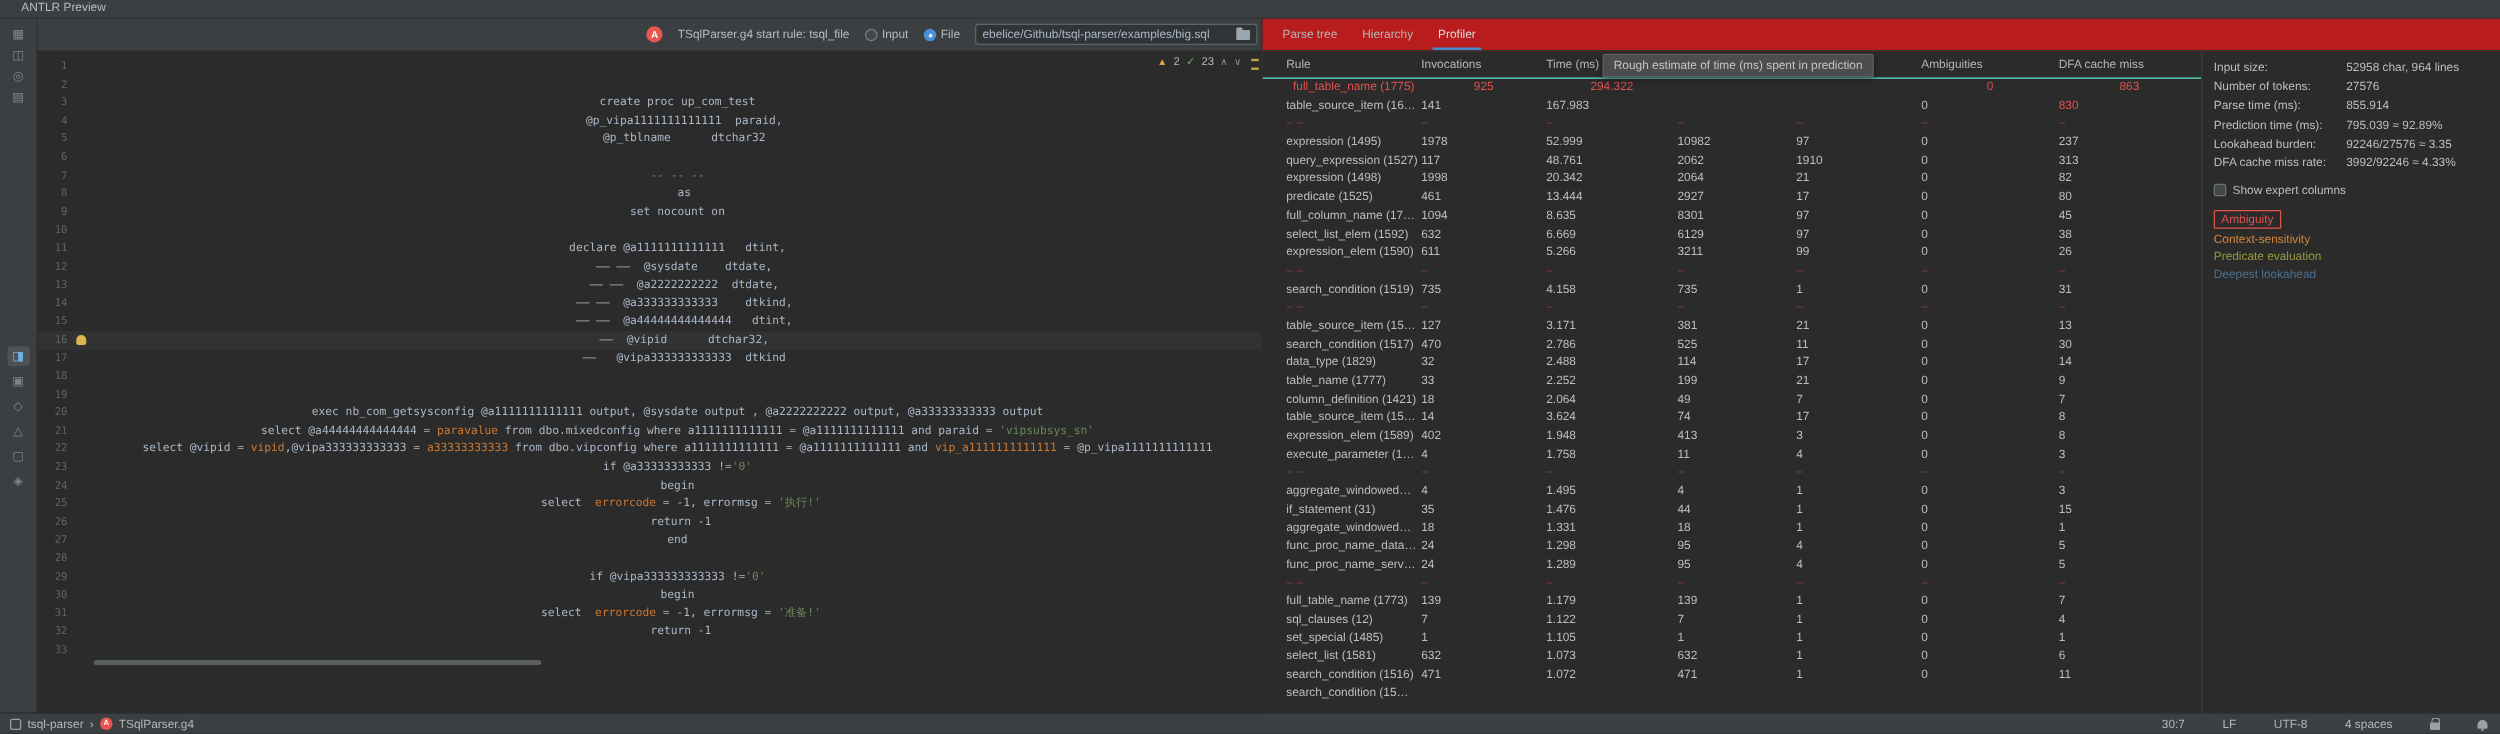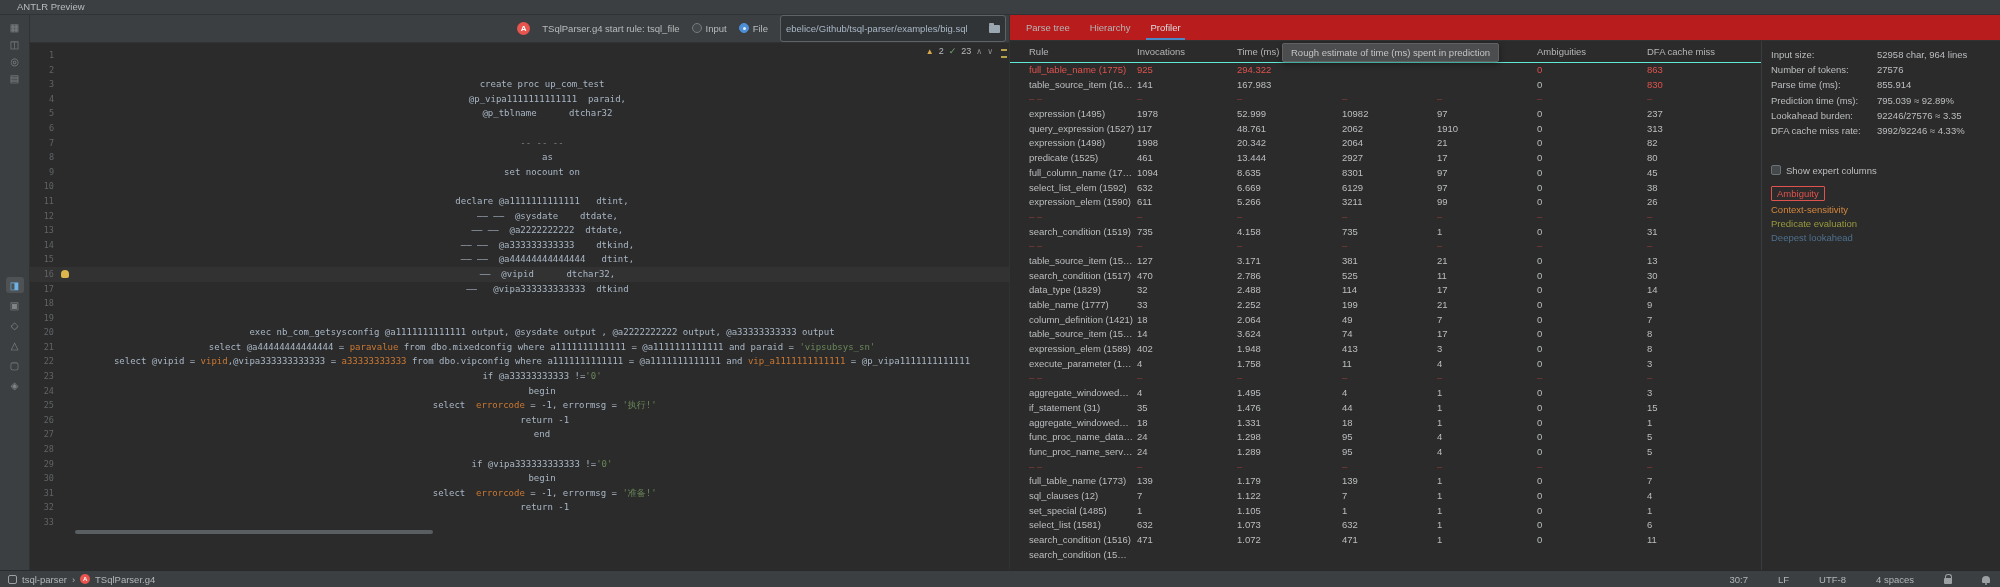--- a/index.html
+++ b/index.html
@@ -26,26 +26,26 @@
   
   .editor-pane { flex:0 0 980px; display:flex; flex-direction:column;
                  border-right:1px solid #303234; min-width:0; }
   .ed-toolbar { flex:0 0 26px; background:#3c3f41; border-bottom:1px solid #303234;
                 display:flex; align-items:center; justify-content:flex-end; gap:12px;
                 padding-right:3px; font-size:9.5px; color:#b8bcbe; }
   .antlr-ic { width:13px; height:13px; border-radius:50%; background:#e8544e; color:#fff;
               font-size:8px; font-weight:bold; display:inline-flex; align-items:center;
               justify-content:center; flex:0 0 auto; }
   .antlr-ic.small { width:10px; height:10px; font-size:6px; }
-  .radio { display:inline-flex; align-items:flex-start; gap:4px; }
+  .radio { display:inline-flex; align-items:center; gap:4px; }
   .rc { width:10px; height:10px; border-radius:50%; border:1px solid #777c80; background:#43494b; position:relative; }
   .rc.sel { background:#4c8fd6; border-color:#4c8fd6; }
   .rc.sel::after { content:""; position:absolute; left:3px; top:3px; width:3px; height:3px;
                    border-radius:50%; background:#e8f0f7; }
-  .file-field { width:226px; height:27px; background:#313436; border:1px solid #5e6365;
+  .file-field { width:226px; height:17px; background:#313436; border:1px solid #5e6365;
                 border-radius:3px; display:inline-flex; align-items:center; gap:16px;
                 padding:0 5px; font-size:9.5px; color:#a9b7c6; }
   .file-field .path { flex:1; white-space:nowrap; overflow:hidden; }
   .folder-ic { width:11px; height:8px; background:#9aa7b0; border-radius:1px; position:relative; flex:0 0 auto; }
   .folder-ic::before { content:""; position:absolute; top:-2px; left:0; width:5px; height:2px;
                        background:#9aa7b0; border-radius:1px 1px 0 0; }
 
   .editor { flex:1 1 auto; position:relative; background:#2b2b2b; overflow:hidden;
             font-family:"DejaVu Sans Mono","Liberation Mono",monospace; font-size:9px; color:#a9b7c6; }
   #code { padding-top:5px; }
@@ -79,32 +79,32 @@
                     height:2px; background:#4a88c7; }
   .prof-body { flex:1 1 auto; display:flex; min-height:0; }
   .table-area { flex:0 0 752px; position:relative; overflow:hidden; border-right:1px solid #3a3d3f; }
   .thead { display:flex; height:22px; align-items:center; padding-left:19px;
            font-size:9.5px; color:#b4b6b8; border-bottom:1px solid #5eead4; }
   .th { flex:0 0 auto; }
   .tr { display:flex; height:14.7px; line-height:14.7px; padding-left:19px;
         font-size:9.5px; color:#bcbec0; }
   .td { flex:0 0 auto; white-space:nowrap; overflow:hidden; }
   .c0{width:108px}.c1{width:100px}.c2{width:105px}.c3{width:95px}.c4{width:100px}.c5{width:110px}.c6{width:113px}
-  .tr.amb { color:#e0524d; }
+  .tr.amb { color:#e0524d;text-align:center; }
   .tr.dim { color:#8f3c39; }
   .amb-c { color:#e0524d; }
   .sort-ic { font-size:7px; color:#9da1a4; margin-left:3px; }
   .tooltip { position:absolute; left:272px; top:2px; background:#4b4d4f;
              border:1px solid #5f6163; color:#c3c5c7; font-size:9.5px; padding:3px 8px;
              border-radius:2px; box-shadow:0 2px 6px rgba(0,0,0,.4); z-index:5; white-space:nowrap; }
 
   .stats { flex:1 1 auto; padding:6px 8px 0 9px; font-size:9.5px; color:#bcbec0; }
   .stat-row { display:flex; height:15.2px; line-height:15.2px; }
   .stat-label { flex:0 0 106px; }
-  .cb-row { display:flex; align-items:center; gap:5px; margin-top:25px; height:14px; }
+  .cb-row { display:flex; align-items:center; gap:5px; margin-top:7px; height:14px; }
   .cb { width:10px; height:10px; border:1px solid #6d7275; background:#43494b; border-radius:2px; flex:0 0 auto; }
   #legend { margin-top:9px; display:flex; flex-direction:column; gap:3px; align-items:flex-start; }
   .leg { font-size:9.5px; line-height:11px; }
   .leg.boxed { border:1px solid currentColor; padding:1px 5px; border-radius:1px; }
 
   
   .status { flex:0 0 17px; background:#3c3f41; border-top:1px solid #282b2d;
             display:flex; align-items:center; gap:5px; padding:0 10px 0 8px;
             font-size:9.5px; color:#b4b6b8; }
   .proj-ic { width:9px; height:9px; border:1px solid #9da1a4; border-radius:2px; flex:0 0 auto; }

